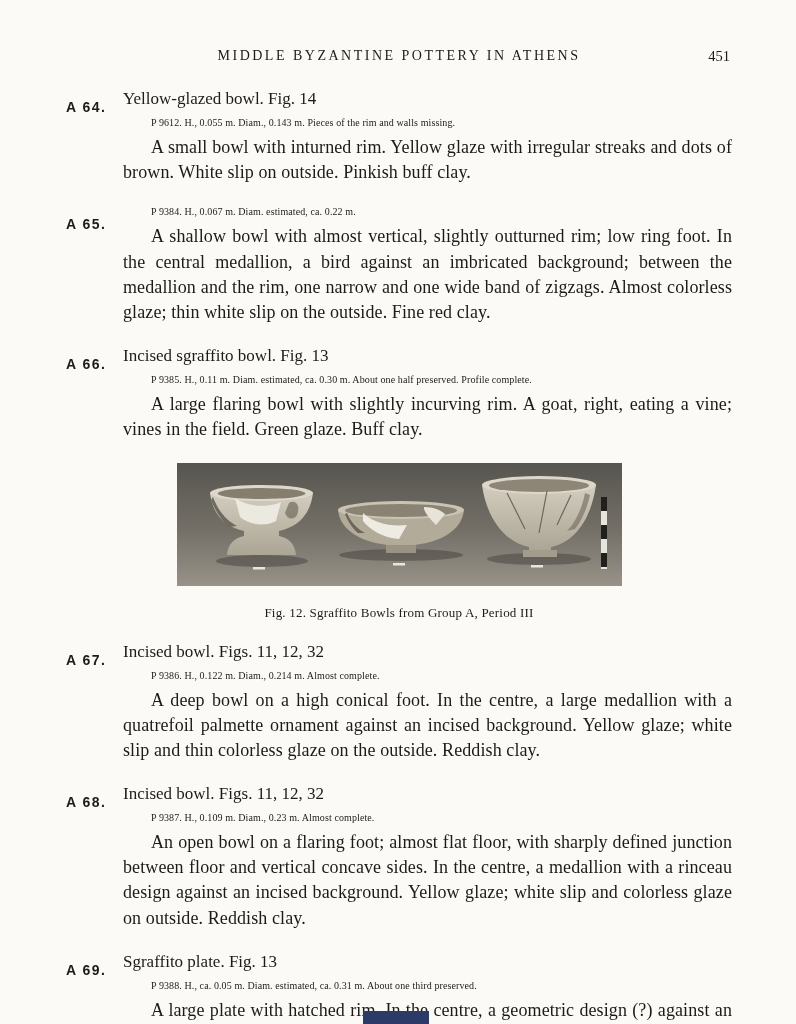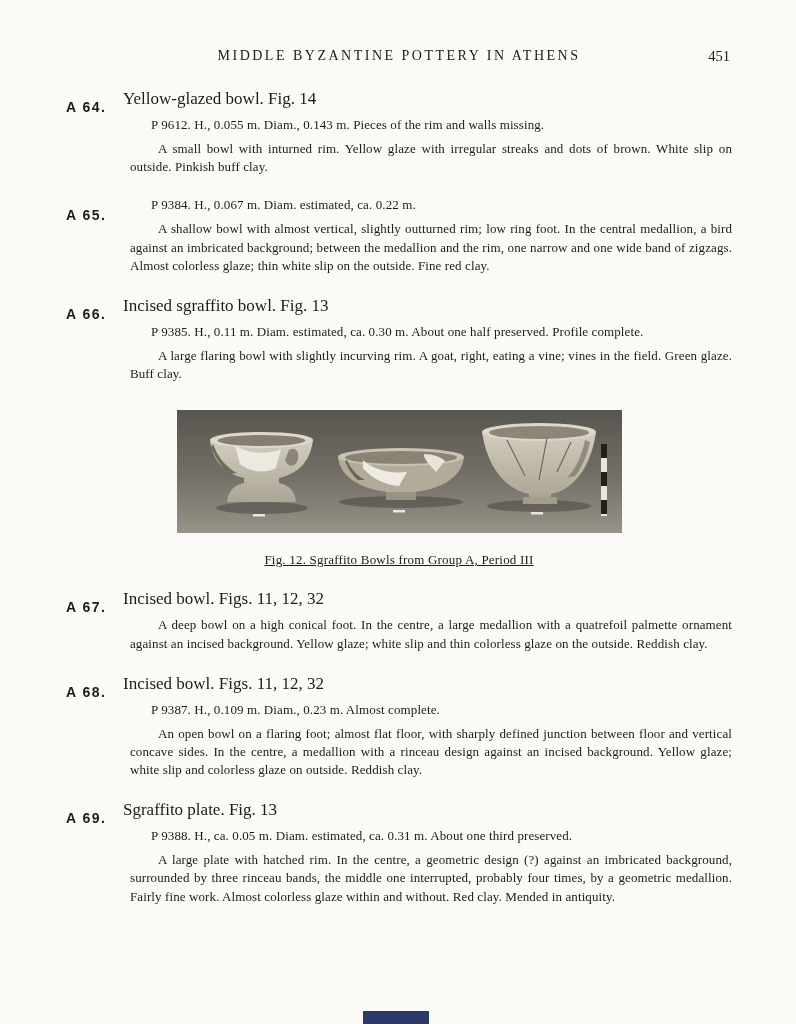--- a/index.html
+++ b/index.html
@@ -36,33 +36,33 @@
     left: 0;
     top: 10px;
     font-family: "Liberation Sans", sans-serif;
     font-weight: bold;
     font-size: 14px;
     letter-spacing: 1.5px;
   }
   .entry-title { font-size: 17px; }
   .entry-meas {
     margin: 8px 0 0 28px;
-    font-size: 13px;
+    font-size: 10px;
     letter-spacing: 0.1px;
   }
   .entry-desc {
-    margin: 7px 0 0 7px;
-    font-size: 13px;
+    margin: 7px 0 0 0;
+    font-size: 18px;
     line-height: 1.40;
     text-align: justify;
     text-indent: 28px;
     letter-spacing: 0.1px;
   }
 
-  .figure { margin-top: 27px; text-align: center; text-decoration: underline; }
+  .figure { margin-top: 20px; text-align: center; }
   .photo-frame {
     display: inline-block;
     width: 445px;
     height: 123px;
     line-height: 0;
     box-shadow: 0 0 0 1px #9a968e inset;
   }
   .fig-caption { margin-top: 15px; font-size: 13px; text-align: center; letter-spacing: 0.2px; }
 
   .bottom-bar {
@@ -168,20 +168,21 @@
             <rect x="354" y="102" width="12" height="2.5"></rect>
           </g>
         </svg>
       </span>
       <div class="fig-caption">Fig. 12.  Sgraffito Bowls from Group A, Period III</div>
     </div>
 
     <section class="entry">
       <span class="entry-number">A 67.</span>
       <span class="entry-title">Incised bowl.  Figs. 11, 12, 32</span>
+      <p class="entry-meas">P 9386.  H., 0.122 m.  Diam., 0.214 m.  Almost complete.</p>
       <p class="entry-desc">A deep bowl on a high conical foot.  In the centre, a large medallion with a quatrefoil palmette ornament against an incised background.  Yellow glaze; white slip and thin colorless glaze on the outside.  Reddish clay.</p>
     </section>
 
     <section class="entry">
       <span class="entry-number">A 68.</span>
       <span class="entry-title">Incised bowl.  Figs. 11, 12, 32</span>
       <p class="entry-meas">P 9387.  H., 0.109 m.  Diam., 0.23 m.  Almost complete.</p>
       <p class="entry-desc">An open bowl on a flaring foot; almost flat floor, with sharply defined junction between floor and vertical concave sides.  In the centre, a medallion with a rinceau design against an incised background.  Yellow glaze; white slip and colorless glaze on outside.  Reddish clay.</p>
     </section>
 

